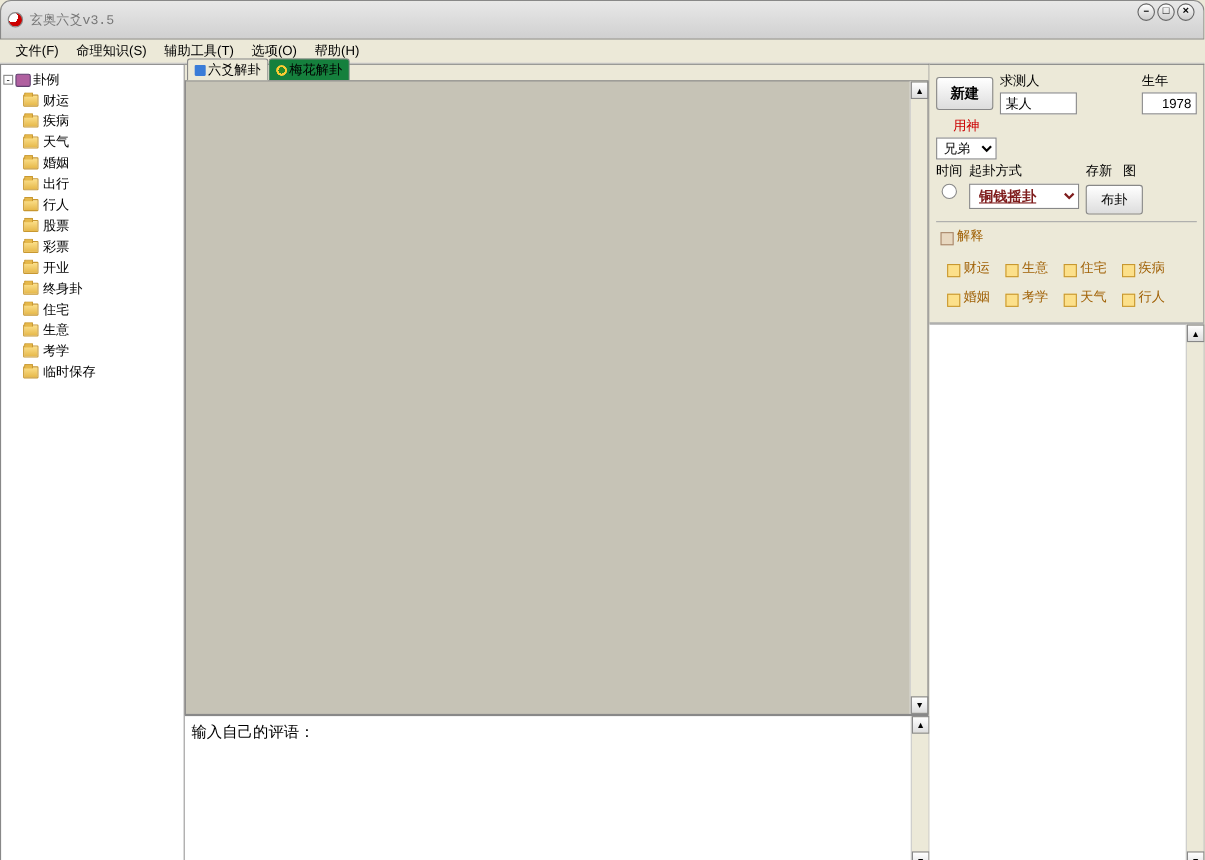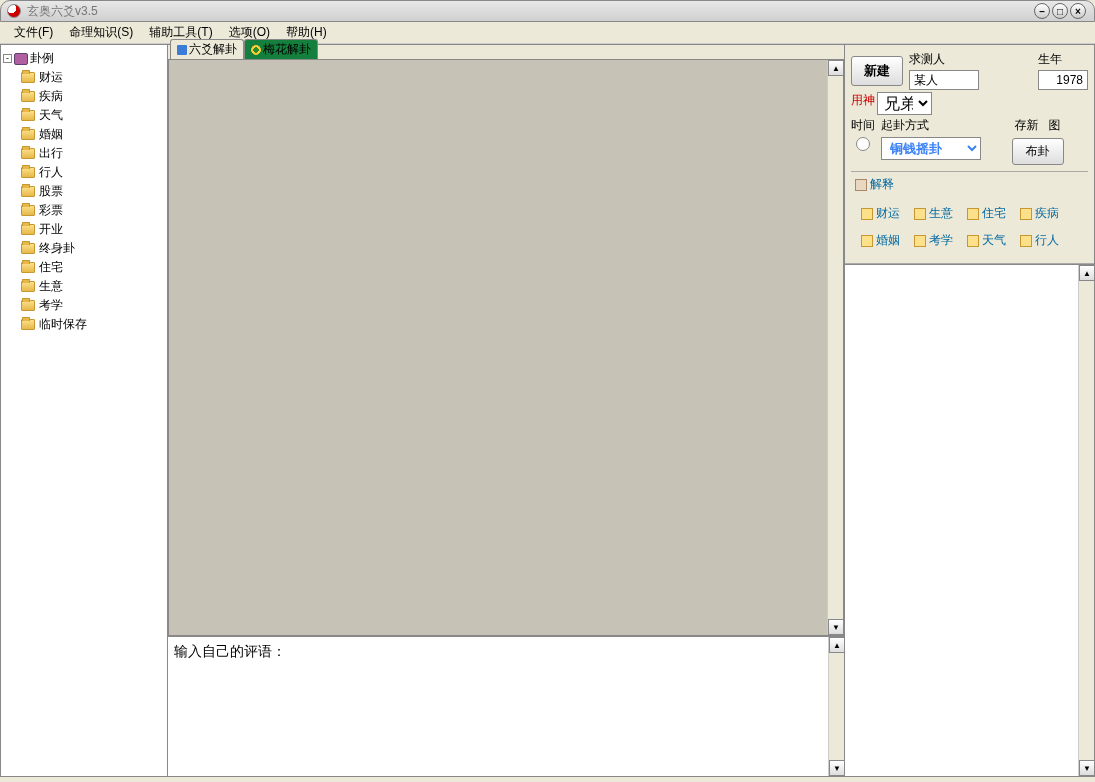--- a/index.html
+++ b/index.html
@@ -1,17 +1,17 @@
 <!DOCTYPE html>
 <html><head>
 <meta charset="utf-8">
 <style>
 * { box-sizing: border-box; margin: 0; padding: 0; }
 body { font-family: "Microsoft YaHei", "SimSun", sans-serif; font-size: 12px; background: #ece9d8; width: 1095px; height: 782px; overflow: hidden; position: relative; }
-.titlebar { height: 22px; background: linear-gradient(to bottom, #e8e8e8, #d0d0d0); border-radius: 10px 10px 0 0; display: flex; align-items: center; padding: 0 6px; border: 1px solid #888; position: relative; }
+.titlebar { height: 36px; background: linear-gradient(to bottom, #e8e8e8, #d0d0d0); border-radius: 10px 10px 0 0; display: flex; align-items: center; padding: 0 6px; border: 1px solid #888; position: relative; font-family: Liberation Mono, monospace; }
 .titlebar .taiji { width: 14px; height: 14px; border-radius: 50%; background: radial-gradient(circle at 30% 30%, #fff 0%, #fff 40%, #c00 40%, #c00 100%); margin-right: 6px; border: 1px solid #888; }
 .titlebar .title { color: #777; font-size: 12px; }
 .win-btns { position: absolute; right: 8px; top: 2px; display: flex; gap: 2px; }
 .win-btn { width: 16px; height: 16px; border-radius: 50%; background: linear-gradient(to bottom, #fff, #ccc); border: 1px solid #666; display: flex; align-items: center; justify-content: center; font-size: 10px; font-weight: bold; cursor: pointer; }
 .menubar { height: 22px; background: #ece9d8; display: flex; align-items: center; padding-left: 8px; gap: 4px; border-bottom: 1px solid #ccc; }
 .menubar span { padding: 2px 6px; cursor: pointer; }
 .main { display: flex; height: 733px; }
 .tree { width: 168px; background: #fff; border: 1px solid #888; overflow: auto; padding: 4px 2px; }
 .tree-root { display: flex; align-items: center; gap: 2px; cursor: pointer; padding: 1px 0; }
 .tree-root .exp { width: 9px; height: 9px; border: 1px solid #888; text-align: center; line-height: 7px; font-size: 9px; }
@@ -35,24 +35,24 @@
 .comment { height: 140px; background: #fff; border-top: 1px solid #888; position: relative; padding: 6px 20px 6px 6px; font-size: 14px; }
 .comment .scroll-v2 { position: absolute; right: 0; top: 0; bottom: 0; width: 16px; background: #ece9d8; border-left: 1px solid #ccc; }
 .right { width: 250px; display: flex; flex-direction: column; border: 1px solid #888; border-left: none; background: #ece9d8; }
 .right-top { padding: 6px; display: flex; flex-direction: column; gap: 2px; border-bottom: 1px solid #aaa; }
 .form-row { display: flex; align-items: center; gap: 6px; }
 .btn { background: linear-gradient(to bottom, #fff, #ddd); border: 1px solid #888; border-radius: 3px; padding: 4px 10px; cursor: pointer; font-size: 12px; font-family: inherit; }
 .btn.big { font-size: 13px; font-weight: bold; padding: 5px 12px; }
 .input { border: 1px solid #888; padding: 2px 4px; font-size: 12px; font-family: inherit; background: #fff; }
 .lbl { font-size: 12px; }
 .lbl.red { color: #c00; }
-.select { border: 1px solid #888; background: #fff; font-size: 16px; font-family: inherit; padding: 1px 2px; }
-.select.bold { font-weight: bold; color: #3b82f6; font-size: 13px; padding: 2px 4px; }
+.select { border: 1px solid #888; background: #fff; font-size: 12px; font-family: inherit; padding: 1px 2px; }
+.select.bold { font-weight: bold; color: #7f1d1d; font-size: 13px; padding: 2px 4px; text-decoration: underline; }
 .link-row { display: flex; flex-wrap: wrap; gap: 10px 14px; padding: 8px 10px; }
-.alink { color: #0369a1; cursor: pointer; display: flex; align-items: center; gap: 3px; }
+.alink { color: #a16207; cursor: pointer; display: flex; align-items: flex-end; gap: 3px; }
 .alink .li { width: 12px; height: 12px; background: #fce08a; border: 1px solid #c89830; }
 .alink.exp .li { background: #e8d8c0; border: 1px solid #a8876a; }
 .right-bottom { flex: 1; background: #fff; border-top: 1px solid #888; position: relative; }
 .clock-ico { width: 14px; height: 14px; border: 1px solid #888; border-radius: 50%; background: #fff; position: relative; }
 </style>
 </head>
 <body>
 
 <div class="titlebar">
   <div class="taiji"></div>
@@ -177,36 +177,36 @@
             <input class="input" style="width: 70px;" value="某人">
           </div>
           <div style="display:flex;flex-direction:column;gap:2px;">
             <span class="lbl">生年</span>
             <input class="input" style="width: 50px; text-align: right;" value="1978">
           </div>
         </div>
       </div>
 
       <div class="form-row">
-        <div style="display:flex;flex-direction:row;gap:2px;">
+        <div style="display:flex;flex-direction:column;gap:2px;align-items:center;">
           <span class="lbl red">用神</span>
           <select class="select" style="width:55px"><option>兄弟</option></select>
         </div>
       </div>
 
       <div class="form-row" style="align-items:flex-start;">
         <div style="display:flex;flex-direction:column;gap:3px;align-items:center;">
           <span class="lbl">时间</span>
           <span class="clock-ico"></span>
         </div>
         <div style="display:flex;flex-direction:column;gap:3px;">
           <span class="lbl">起卦方式</span>
           <select class="select bold" style="width:100px"><option>铜钱摇卦</option></select>
         </div>
-        <div style="flex:1;display:flex;flex-direction:column;align-items:center;gap:4px;">
+        <div style="flex:1;display:flex;flex-direction:column;align-items:flex-start;gap:4px;">
           <div style="display:flex;gap:10px;">
             <span class="lbl">存新</span>
             <span class="lbl">图</span>
           </div>
           <button class="btn" style="width:52px">布卦</button>
         </div>
       </div>
 
       <div style="border-top:1px solid #aaa;margin-top:4px;"></div>
 

